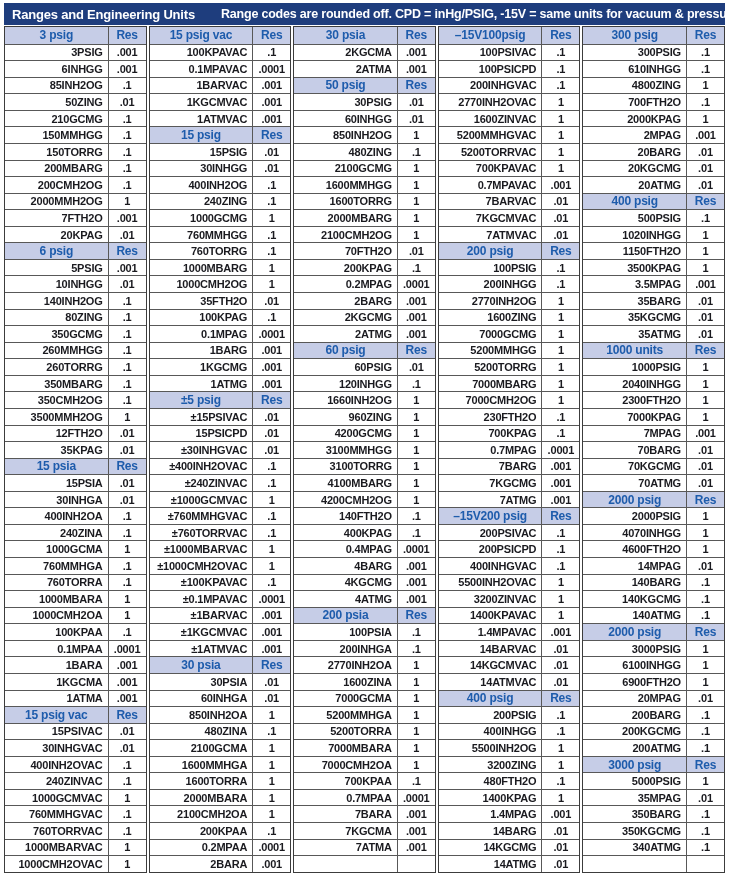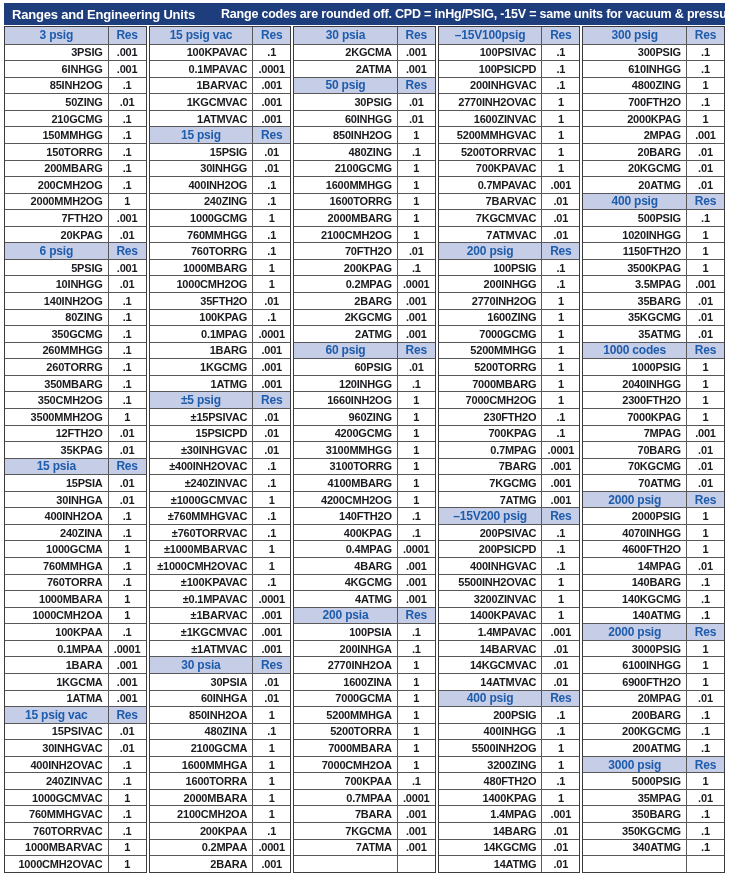--- a/index.html
+++ b/index.html
@@ -944,21 +944,21 @@
         </div>
         <div class="row">
           <span class="cell-name">35KGCMG</span>
           <span class="cell-res">.01</span>
         </div>
         <div class="row">
           <span class="cell-name">35ATMG</span>
           <span class="cell-res">.01</span>
         </div>
         <div class="row hdr">
-          <span class="cell-name">1000 codes</span>
+          <span class="cell-name">1000 units</span>
           <span class="cell-res">Res</span>
         </div>
         <div class="row">
           <span class="cell-name">1000PSIG</span>
           <span class="cell-res">1</span>
         </div>
         <div class="row">
           <span class="cell-name">2040INHGG</span>
           <span class="cell-res">1</span>
         </div>

